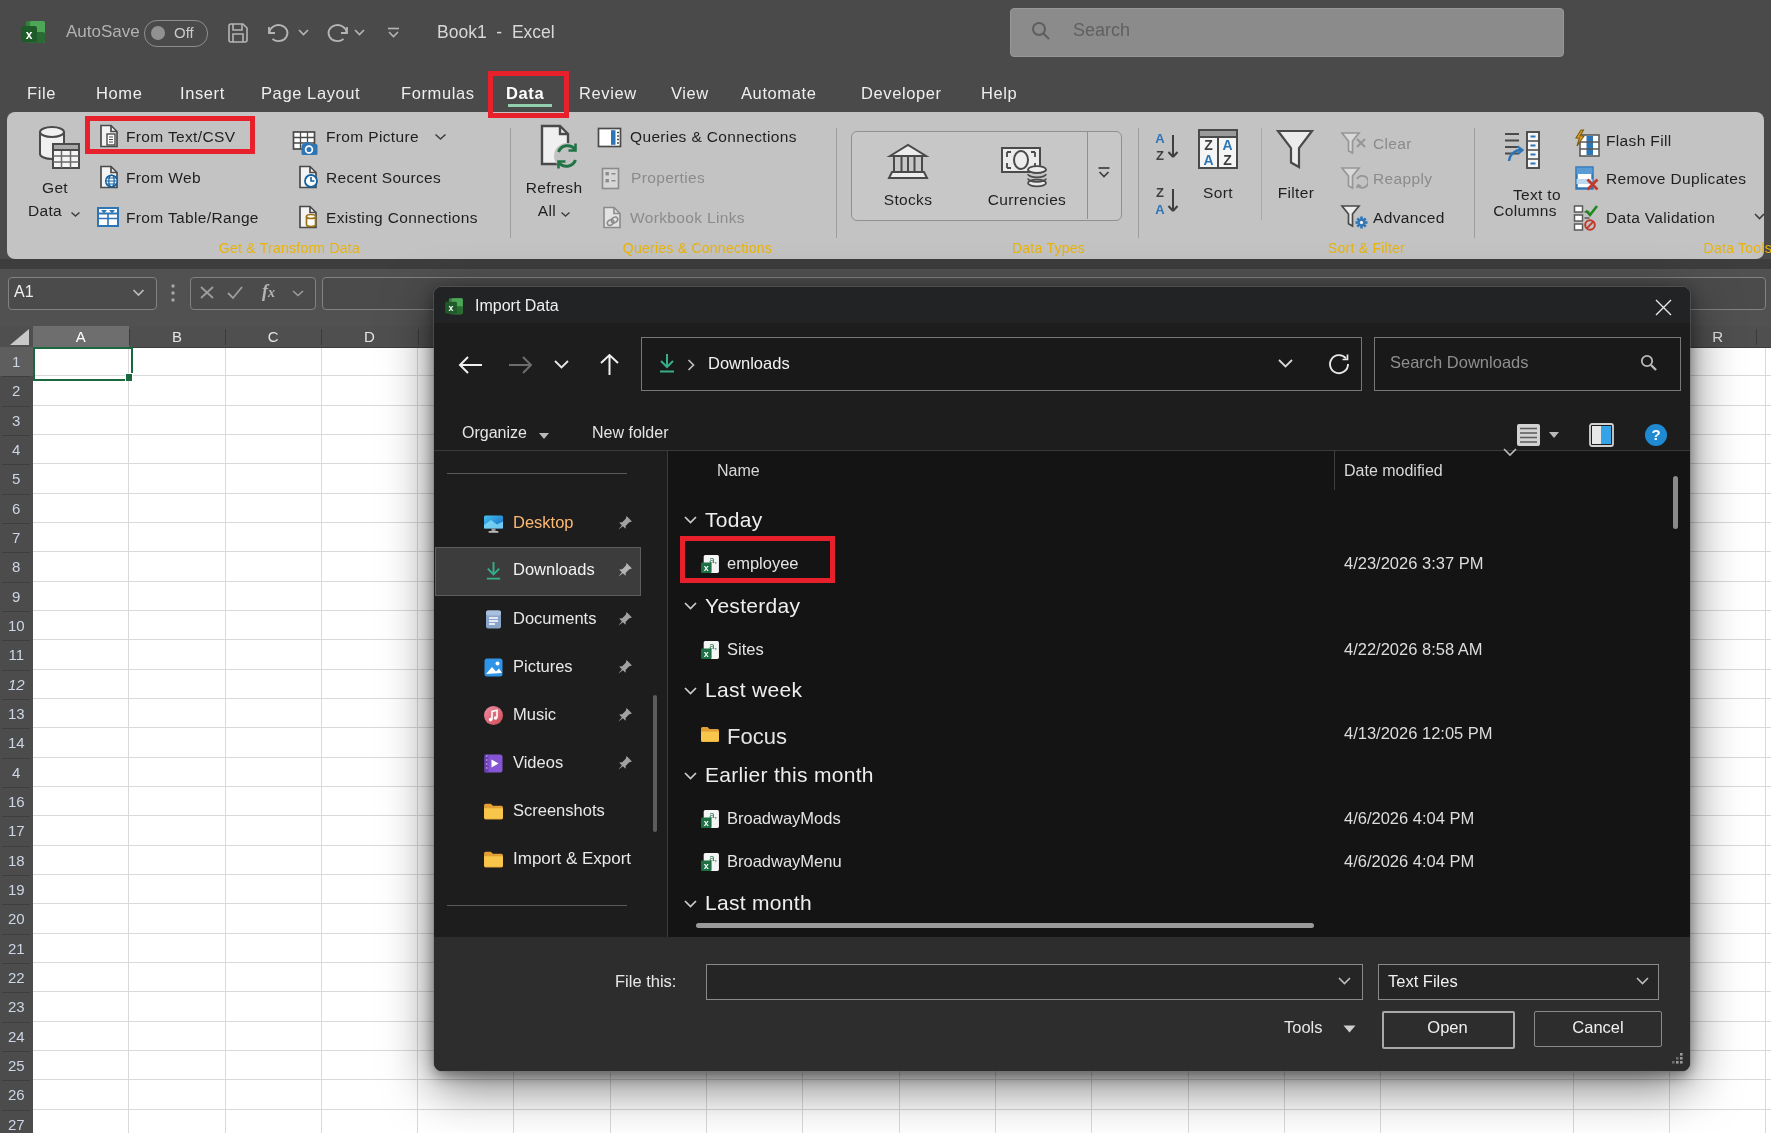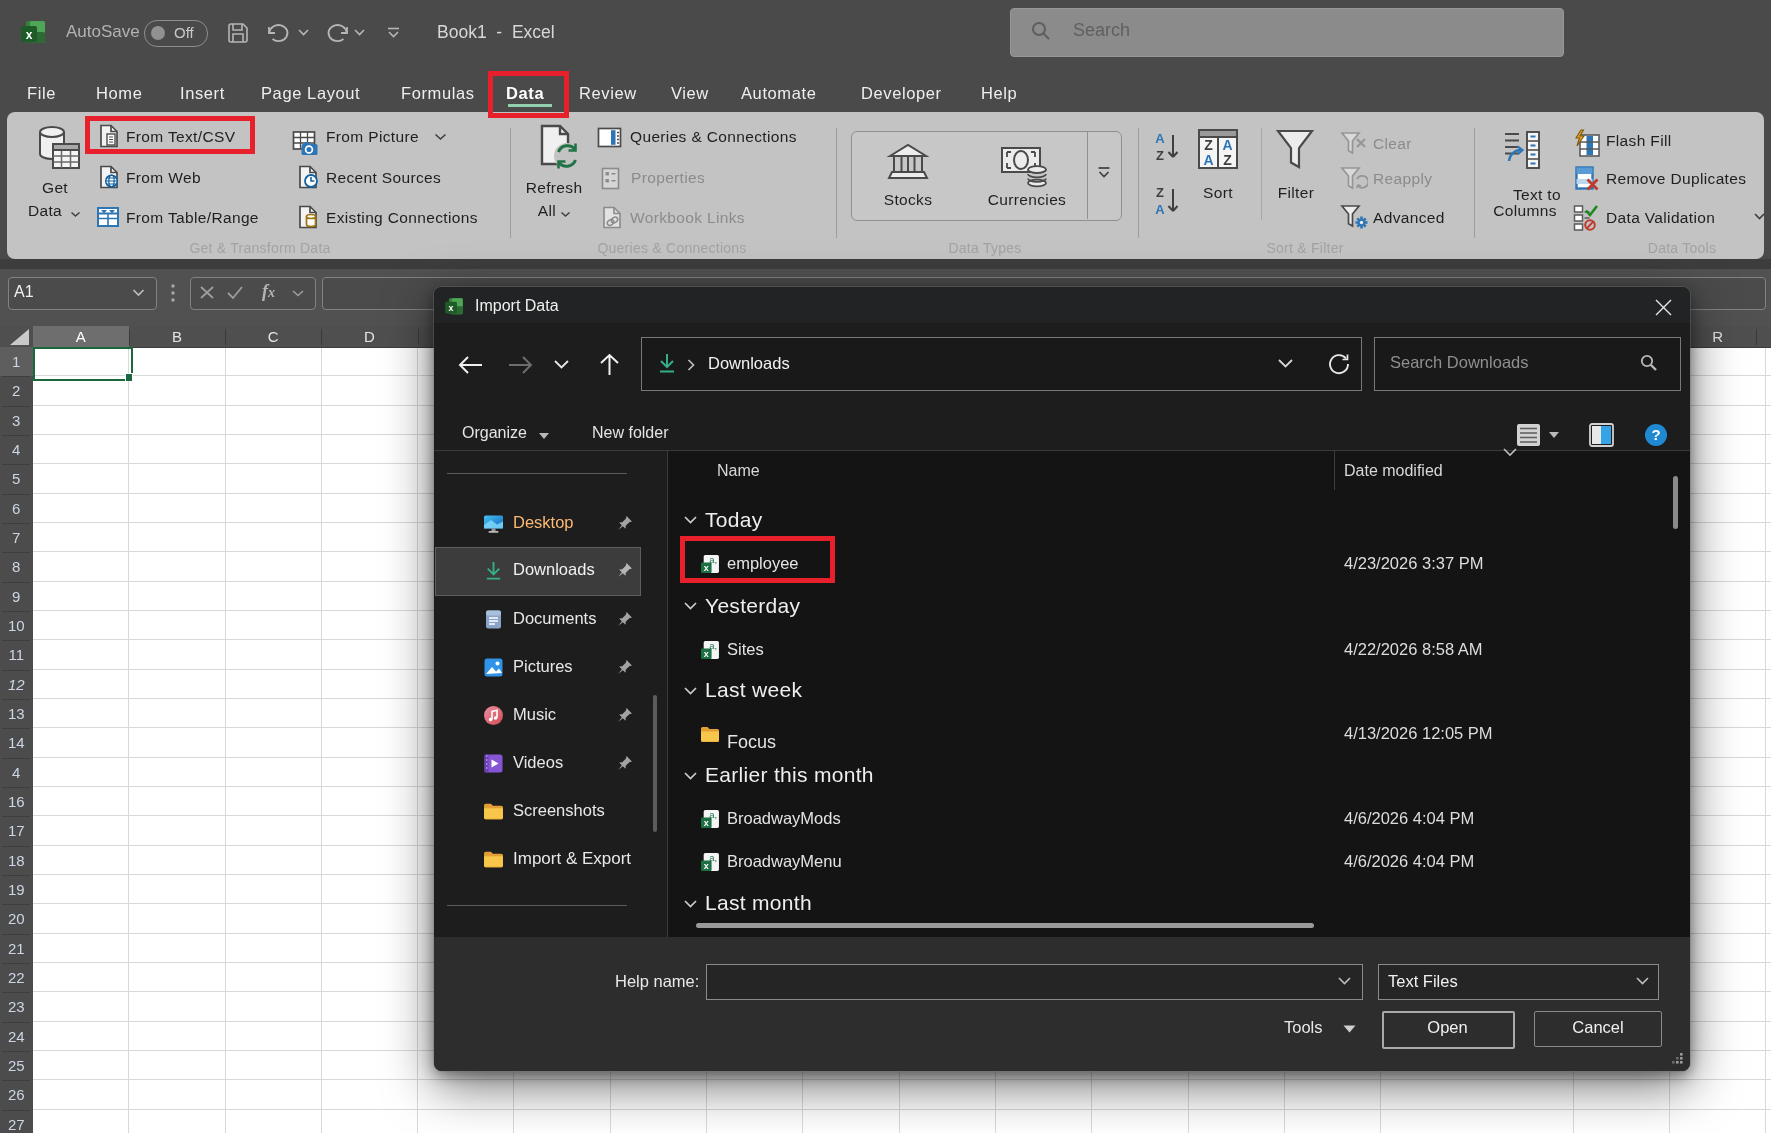--- a/index.html
+++ b/index.html
@@ -7,21 +7,21 @@
     font-family:"Liberation Sans", sans-serif;background:#4a4a4a;}
   .abs{position:absolute;}
   
   #titlebar{left:0;top:0;width:1771px;height:111px;background:#4a4a4a;}
   #searchbox{left:1010px;top:8px;width:552px;height:47px;background:#8b8b8b;
     border:1px solid #979797;border-radius:4px;color:#5c5c5c;font-size:17px;}
   .menutab{top:78px;height:30px;line-height:30px;color:#eeeeee;font-size:16.5px;letter-spacing:0.6px;}
   
   #ribbon{left:7px;top:112px;width:1757px;height:147px;background:#c3c3c3;border-radius:8px;}
   .rsep{top:128px;height:110px;width:1px;background:#9d9d9d;}
-  .glabel{top:240px;font-size:14px;color:#a3a3a3;text-align:center;letter-spacing:0.25px;}
+  .glabel{top:240px;font-size:14px;color:#eab308;text-align:right;letter-spacing:0.25px;}
   .rtxt{font-size:15.5px;color:#1f1f1f;letter-spacing:0.35px;}
   .gray{color:#8b8b8b;}
   
   #fbar{left:0;top:259px;width:1771px;height:66.5px;background:#515151;}
   .fbox{background:#4b4b4b;border:1px solid #828282;border-radius:4px;}
   
   #gridhead{left:0;top:325.5px;width:1771px;height:21.5px;background:#4f4f4f;border-bottom:1px solid #3c3c3c;}
   .colhdr{top:0;height:21.5px;line-height:21.5px;color:#e4e4e4;font-size:15px;text-align:center;}
   #rowhdrs{left:0;top:347px;width:32.5px;height:786px;background:#4c4c4c;}
   .rowhdr{left:0;width:32.5px;color:#ccd6e4;font-size:15px;text-align:center;}
@@ -648,21 +648,21 @@
     <div class="abs" style="left:293px;top:353px;font-size:16.5px;color:#e4e4e4;">Sites</div>
     <div class="abs" style="left:910px;top:353px;font-size:16.5px;color:#dddddd;">4/22/2026 8:58 AM</div>
     <svg class="abs" style="left:249px;top:399px;" width="15" height="10" viewBox="0 0 15 10" fill="none" stroke="#cccccc" stroke-width="1.7">
       <path d="M2 2 l5.5 5.5 L13 2"></path>
     </svg>
     <div class="abs" style="left:271px;top:391px;font-size:21px;color:#eeeeee;letter-spacing:0.3px;">Last week</div>
     <svg class="abs" style="left:266px;top:439px;" width="20" height="17" viewBox="0 0 20 16">
       <path d="M1 2 a1.5 1.5 0 0 1 1.5-1.5 h5 l2 2 h8 a1.5 1.5 0 0 1 1.5 1.5 v10 a1.5 1.5 0 0 1-1.5 1.5 h-15 a1.5 1.5 0 0 1-1.5-1.5 z" fill="#e19f35"></path>
       <path d="M1 5 h18 v8.5 a1.5 1.5 0 0 1-1.5 1.5 h-15 a1.5 1.5 0 0 1-1.5-1.5 z" fill="#f7c64a"></path>
     </svg>
-    <div class="abs" style="left:293px;top:437px;font-size:18px;color:#e4e4e4;margin-top:8px;">Focus</div>
+    <div class="abs" style="left:293px;top:437px;font-size:22px;color:#e4e4e4;">Focus</div>
     <div class="abs" style="left:910px;top:437px;font-size:16.5px;color:#dddddd;">4/13/2026 12:05 PM</div>
     <svg class="abs" style="left:249px;top:484px;" width="15" height="10" viewBox="0 0 15 10" fill="none" stroke="#cccccc" stroke-width="1.7">
       <path d="M2 2 l5.5 5.5 L13 2"></path>
     </svg>
     <div class="abs" style="left:271px;top:476px;font-size:21px;color:#eeeeee;letter-spacing:0.3px;">Earlier this month</div>
     <svg class="abs" style="left:266px;top:522px;" width="20" height="20" viewBox="0 0 19 19">
       <rect x="3.5" y="1" width="14.5" height="17" rx="1.5" fill="#f5f5f5"></rect>
       <text x="12.5" y="8.5" font-size="9" fill="#217346" text-anchor="middle" font-family="Liberation Sans">a,</text>
       <rect x="1" y="8" width="10" height="10" rx="1" fill="#1d7044"></rect>
       <text x="6" y="15.8" font-size="8.5" font-weight="bold" fill="#ffffff" text-anchor="middle" font-family="Liberation Sans">x</text>
@@ -679,21 +679,21 @@
     <div class="abs" style="left:910px;top:565px;font-size:16.5px;color:#dddddd;">4/6/2026 4:04 PM</div>
     <svg class="abs" style="left:249px;top:612px;" width="15" height="10" viewBox="0 0 15 10" fill="none" stroke="#cccccc" stroke-width="1.7">
       <path d="M2 2 l5.5 5.5 L13 2"></path>
     </svg>
     <div class="abs" style="left:271px;top:604px;font-size:21px;color:#eeeeee;letter-spacing:0.3px;">Last month</div>
 
     <div class="abs" style="left:1239px;top:189px;width:5px;height:53px;background:#8a8a8a;border-radius:2.5px;"></div>
     <div class="abs" style="left:262px;top:636px;width:618px;height:5px;background:#9a9a9a;border-radius:2.5px;"></div>
 
     <div class="abs" style="left:0;top:650px;width:1256px;height:134px;background:#2d2d2d;border-radius:0 0 8px 8px;"></div>
-    <div class="abs" style="left:181px;top:685px;font-size:16.5px;color:#e8e8e8;">Help name:</div>
+    <div class="abs" style="left:181px;top:685px;font-size:16.5px;color:#e8e8e8;">File this:</div>
     <div class="abs" style="left:272px;top:677px;width:655px;height:34px;background:#252525;border:1px solid #8a8a8a;"></div>
     <svg class="abs" style="left:903px;top:689px;" width="15" height="10" viewBox="0 0 15 10" fill="none" stroke="#bdbdbd" stroke-width="1.6">
       <path d="M2 2 l5.5 5.5 L13 2"></path>
     </svg>
     <div class="abs" style="left:944px;top:677px;width:279px;height:34px;background:#252525;border:1px solid #8a8a8a;"></div>
     <div class="abs" style="left:954px;top:685px;font-size:16.5px;color:#f0f0f0;">Text Files</div>
     <svg class="abs" style="left:1201px;top:689px;" width="15" height="10" viewBox="0 0 15 10" fill="none" stroke="#bdbdbd" stroke-width="1.6">
       <path d="M2 2 l5.5 5.5 L13 2"></path>
     </svg>
     <div class="abs" style="left:850px;top:731px;font-size:16.5px;color:#e8e8e8;">Tools</div>

